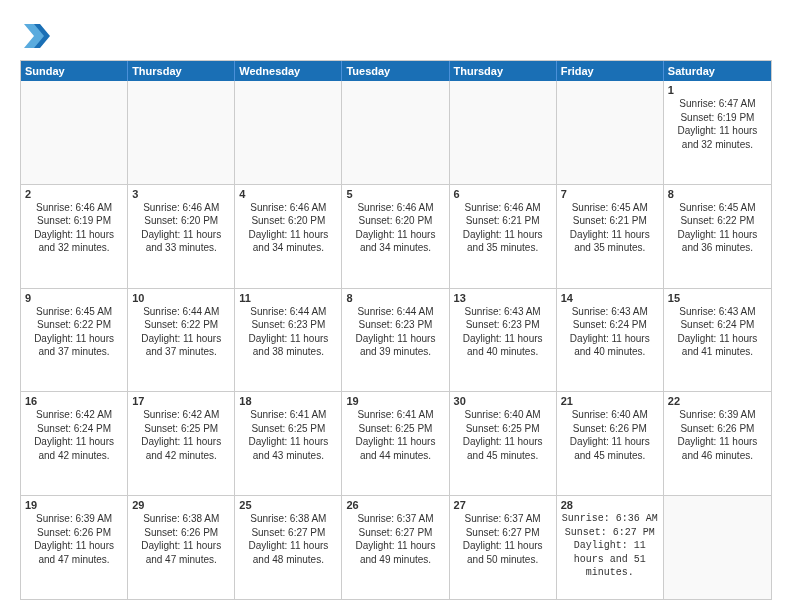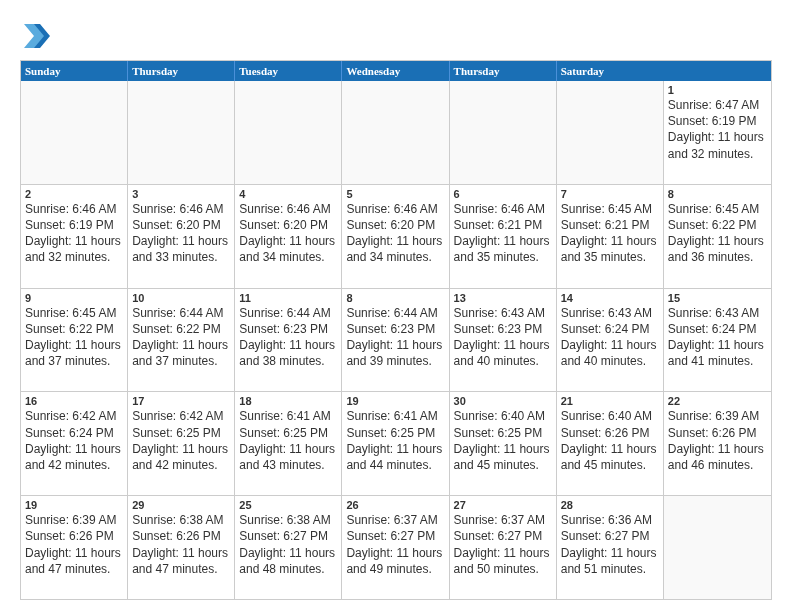--- a/index.html
+++ b/index.html
@@ -63,21 +63,20 @@
     .calendar {
       flex: 1;
       display: flex;
       flex-direction: column;
       border: 1px solid #ccc;
     }
     .cal-header {
       display: grid;
       grid-template-columns: repeat(7, 1fr);
       background: #1a6fb5;
-      font-family: Liberation Serif, serif;
     }
     .cal-header-cell {
       color: white;
       font-size: 11px;
       font-weight: bold;
       padding: 4px 4px;
       text-align: left;
       border-right: 1px solid #4a90d9;
     }
     .cal-header-cell:last-child { border-right: none; }
@@ -104,23 +103,24 @@
     }
     .cal-cell:last-child { border-right: none; }
     .cal-cell.empty { background: #f9f9f9; }
     .day-num {
       font-size: 11px;
       font-weight: bold;
       margin-bottom: 1px;
       display: block;
     }
     .cell-text {
-      font-size: 12px;
+      font-size: 10px;
       line-height: 1.35;
       color: #333;
+      text-align: center;
     }
   </style>
 </head>
 <body>
 
 <div class="page">
   <div class="header">
     <div class="logo">
       <svg class="logo-icon" viewBox="0 0 32 32">
         <polygon points="20,4 30,16 20,28 10,28 20,16 10,4" fill="#1a6fb5"></polygon>
@@ -134,23 +134,24 @@
     <div class="title-block">
       <div class="calendar-title"></div>
       <div class="calendar-subtitle"></div>
     </div>
   </div>
 
   <div class="calendar">
     <div class="cal-header" id="cal-header">
         <div class="cal-header-cell">Sunday</div>
         <div class="cal-header-cell">Thursday</div>
+        <div class="cal-header-cell">Wednesday</div>
         <div class="cal-header-cell">Tuesday</div>
-        <div class="cal-header-cell">Wednesday</div>
         <div class="cal-header-cell">Thursday</div>
+        <div class="cal-header-cell">Friday</div>
         <div class="cal-header-cell">Saturday</div>
       </div>
     <div class="cal-body" id="cal-body">
         <div class="cal-row">
           <div class="cal-cell empty"></div>
           <div class="cal-cell empty"></div>
           <div class="cal-cell empty"></div>
           <div class="cal-cell empty"></div>
           <div class="cal-cell empty"></div>
           <div class="cal-cell empty"></div>
@@ -319,21 +320,21 @@
 Daylight: 11 hours and 49 minutes.</div>
           </div>
           <div class="cal-cell">
             <span class="day-num">27</span>
             <div class="cell-text" style="white-space: pre-line;">Sunrise: 6:37 AM
 Sunset: 6:27 PM
 Daylight: 11 hours and 50 minutes.</div>
           </div>
           <div class="cal-cell">
             <span class="day-num">28</span>
-            <div class="cell-text" style="white-space: pre-line;">Sunrise: 6:36 AM
+            <div class="cell-text" style="white-space: pre-line; font-family: Liberation Mono, monospace;">Sunrise: 6:36 AM
 Sunset: 6:27 PM
 Daylight: 11 hours and 51 minutes.</div>
           </div>
           <div class="cal-cell empty"></div>
         </div>
       </div>
   </div>
 </div>
 
 </body></html>

